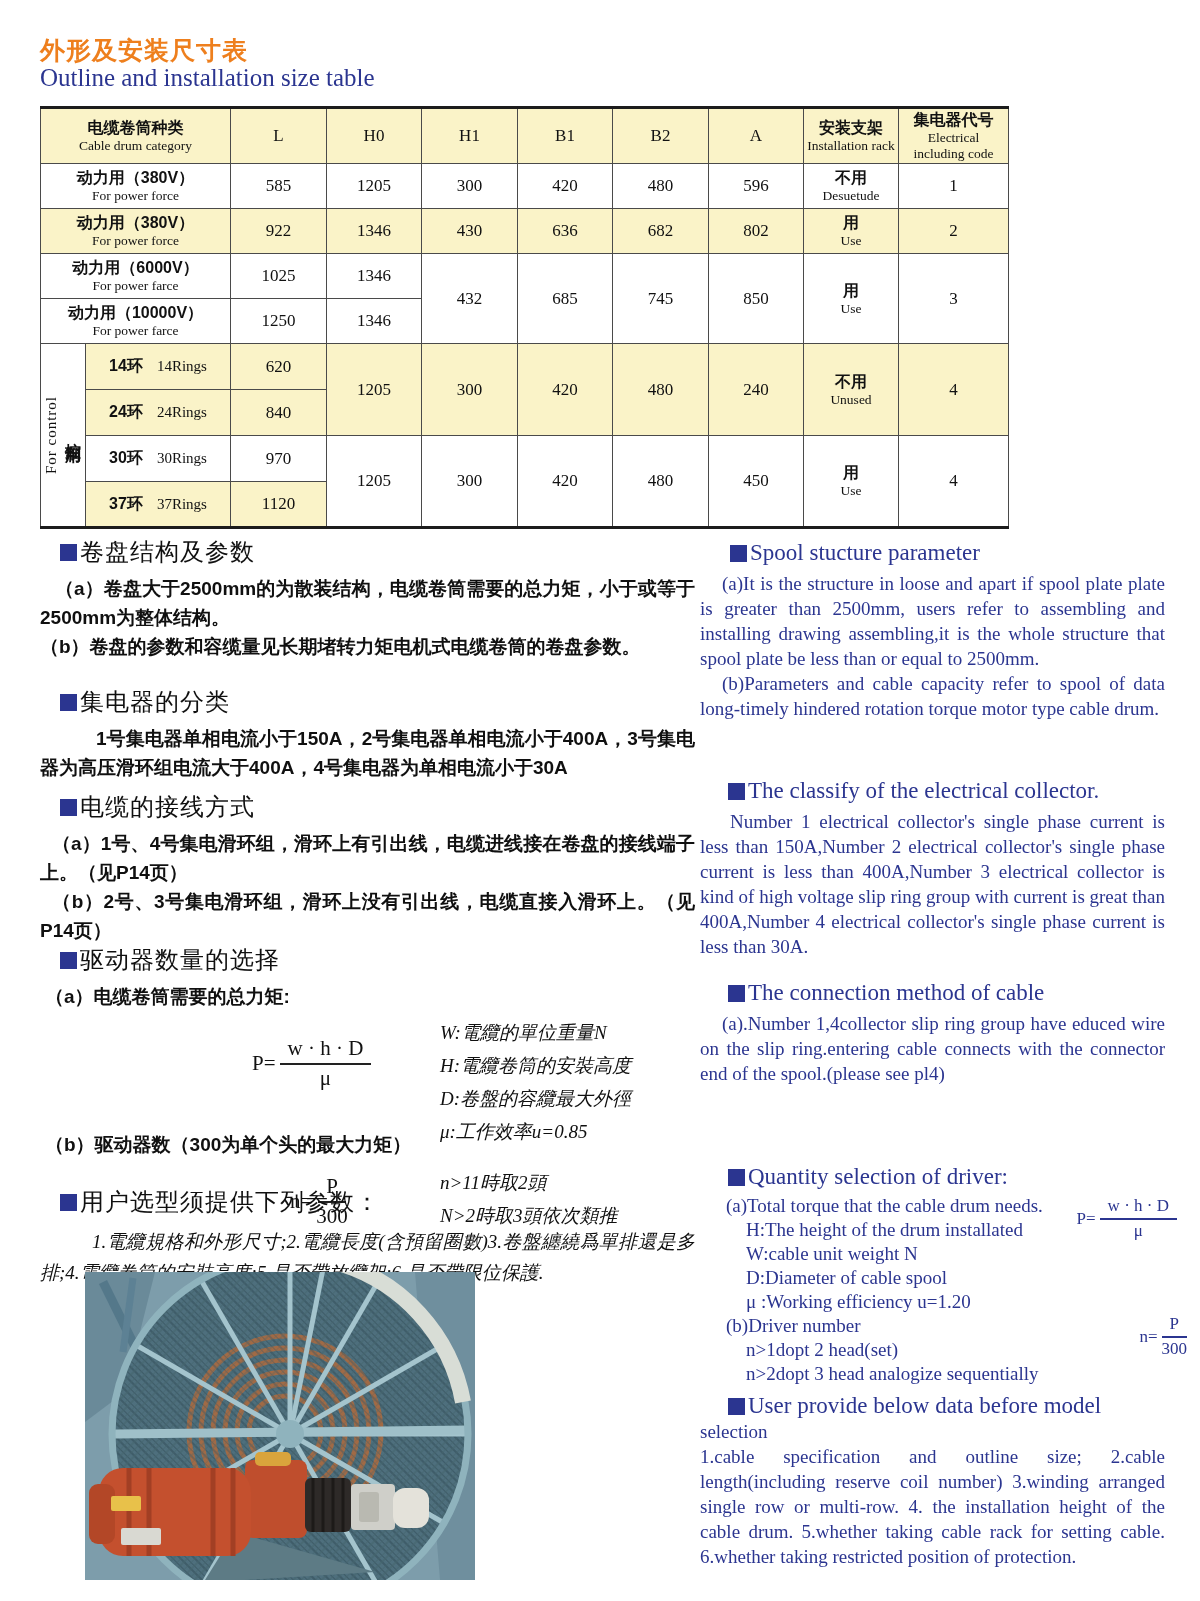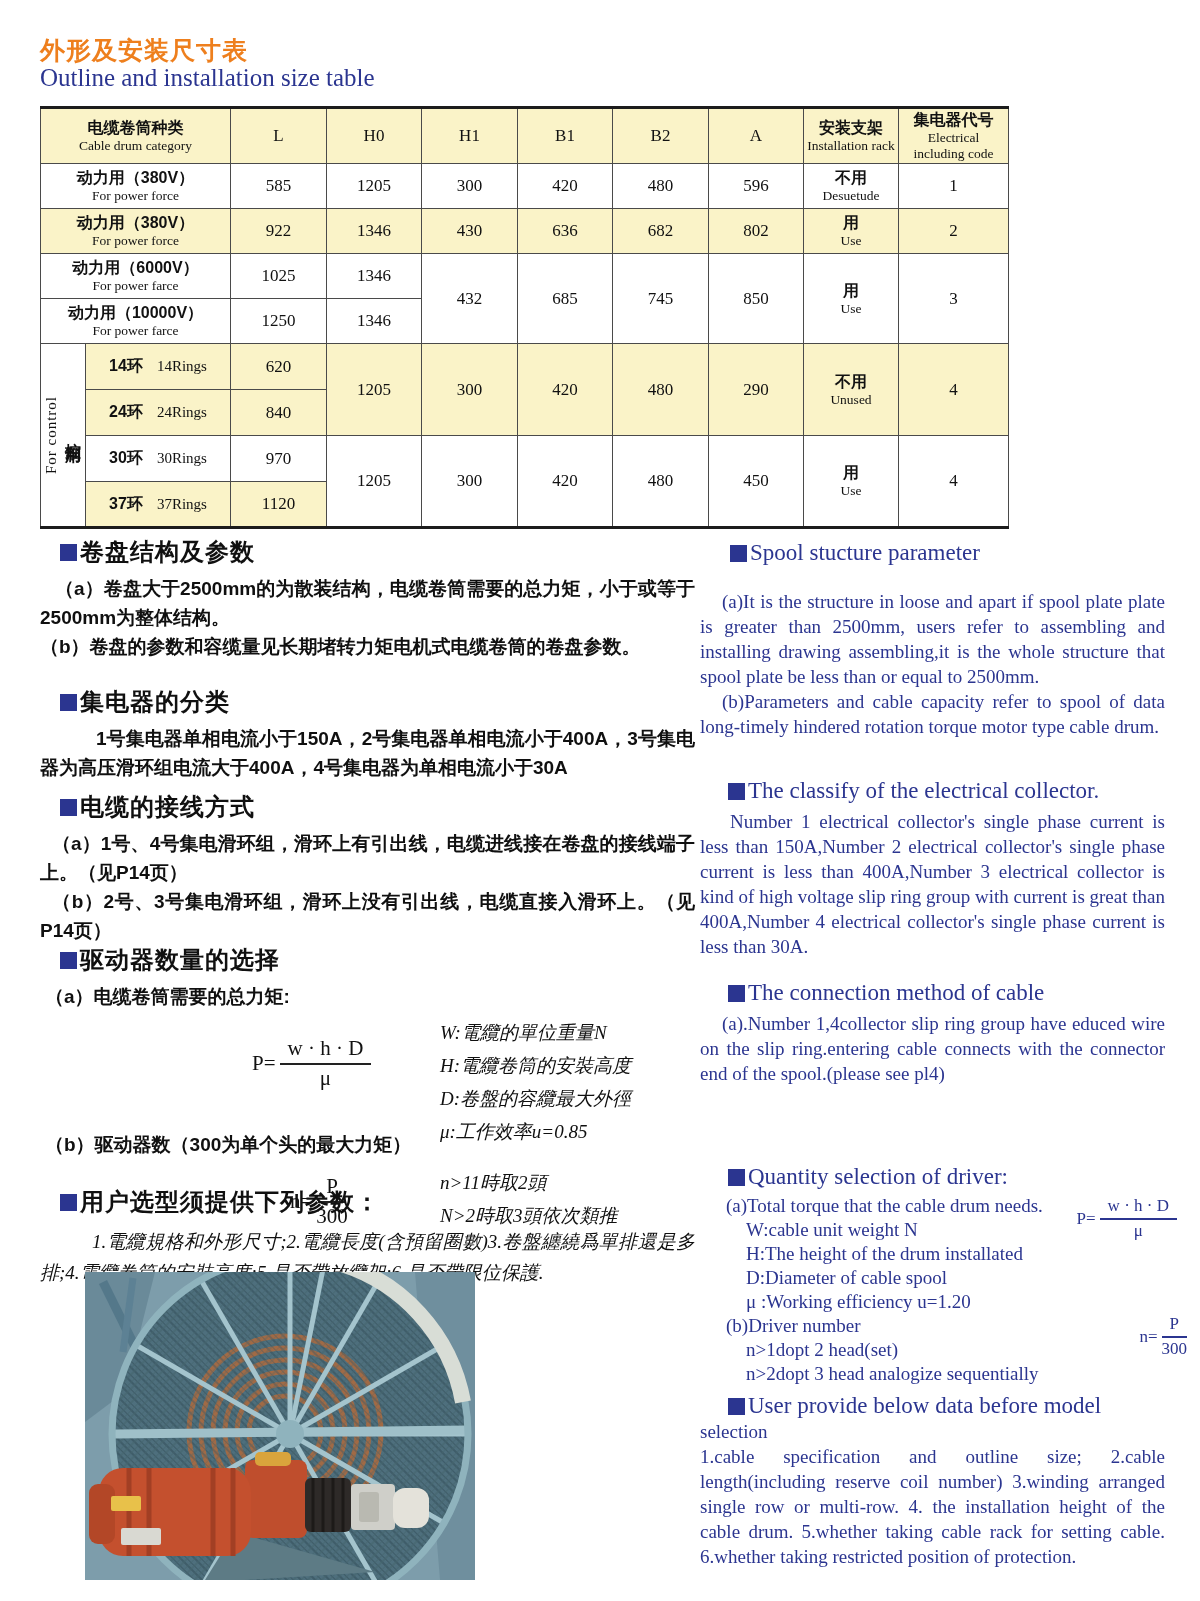--- a/index.html
+++ b/index.html
@@ -25,21 +25,21 @@
   .num { font-family:"Liberation Serif",serif; font-size:17px; color:#111; }
   .vertcell { padding:0; }
   .vertwrap { display:flex; align-items:center; justify-content:center; height:100%; }
   .vert-en { writing-mode:vertical-rl; transform:rotate(180deg); font-family:"Liberation Serif",serif;
              font-size:15px; color:#111; letter-spacing:1px; }
   .vert-zh { writing-mode:vertical-rl; text-orientation:upright; font-weight:bold; font-size:16px;
              color:#111; letter-spacing:3px; margin-left:2px; }
 
   
   .sq { display:inline-block; width:17px; height:17px; background:#2b3590; margin-right:3px; }
-  .lhead { font-size:24px; font-weight:bold; color:#101010; letter-spacing:1px; }
+  .lhead { font-size:24px; font-weight:normal; color:#101010; letter-spacing:1px; }
   .lhead .sq { vertical-align:-1px; }
   .rhead { font-size:23px; font-family:"Liberation Serif",serif; color:#2b3590; }
   .rhead .sq { vertical-align:-2px; }
 
   .lcol { position:absolute; left:40px; width:655px; }
   .lp { font-size:19px; font-weight:600; color:#101010; line-height:29px; text-align:justify; }
   .kai { font-family:"Liberation Serif",serif; font-style:italic; font-weight:normal; }
 
   .rcol-sec { position:absolute; left:700px; width:465px; color:#2b3590;
               font-family:"Liberation Serif",serif; }
@@ -174,21 +174,21 @@
       </div>
     </td>
     <td class="y">
       <span class="zhs">14环</span><span class="ens">14Rings</span>
     </td>
     <td class="num y">620</td>
     <td class="num y" rowspan="2">1205</td>
     <td class="num y" rowspan="2">300</td>
     <td class="num y" rowspan="2">420</td>
     <td class="num y" rowspan="2">480</td>
-    <td class="num y" rowspan="2">290</td>
+    <td class="num y" rowspan="2">240</td>
     <td class="y" rowspan="2">
       <span class="zh">不用</span>
       <span class="en">Unused</span>
     </td>
     <td class="num y" rowspan="2">4</td>
   </tr>
 
   <tr style="height:46px">
     <td class="y">
       <span class="zhs">24环</span><span class="ens">24Rings</span>
@@ -330,39 +330,39 @@
     <rect x="220" y="206" width="46" height="54" rx="6" fill="#2e2a28"></rect>
     <path d="M228 206 V260 M238 206 V260 M248 206 V260 M258 206 V260" stroke="#1d1a18" stroke-width="3"></path>
     <rect x="266" y="212" width="44" height="46" rx="4" fill="#cfcfc9"></rect>
     <rect x="274" y="220" width="20" height="30" rx="3" fill="#b9b9b1"></rect>
     <rect x="308" y="216" width="36" height="40" rx="12" fill="#e4e2da"></rect>
   </g>
 </svg>
 
 <div class="rcol-sec" style="top:540px">
   <div class="rhead" style="margin-left:30px"><span class="sq"></span><span>Spool stucture parameter</span></div>
-  <p class="rp" style="margin-top:23px; text-indent:22px">(a)It is the structure in loose and apart if spool plate plate is greater than 2500mm, users refer to assembling and installing drawing assembling,it is the whole structure that spool plate be less than or equal to 2500mm.</p>
+  <p class="rp" style="margin-top:5px; text-indent:22px">(a)It is the structure in loose and apart if spool plate plate is greater than 2500mm, users refer to assembling and installing drawing assembling,it is the whole structure that spool plate be less than or equal to 2500mm.</p>
   <p class="rp" style="text-indent:22px">(b)Parameters and cable capacity refer to spool of data long-timely hindered rotation torque motor type cable drum.</p>
 </div>
 
 <div class="rcol-sec" style="top:778px">
   <div class="rhead" style="margin-left:28px"><span class="sq"></span><span>The classify of the electrical collector.</span></div>
   <p class="rp" style="margin-top:5px; text-indent:30px">Number 1 electrical collector's single phase current is less than 150A,Number 2 electrical collector's single phase current is less than 400A,Number 3 electrical collector is kind of high voltage slip ring group with current is great than 400A,Number 4 electrical collector's single phase current is less than 30A.</p>
 </div>
 
 <div class="rcol-sec" style="top:980px">
   <div class="rhead" style="margin-left:28px"><span class="sq"></span><span>The connection method of cable</span></div>
   <p class="rp" style="margin-top:5px; text-indent:22px">(a).Number 1,4collector slip ring group have educed wire on the slip ring.entering cable connects with the connector end of the spool.(please see pl4)</p>
 </div>
 
 <div class="rcol-sec" style="top:1164px; position:absolute">
   <div class="rhead" style="margin-left:28px"><span class="sq"></span><span>Quantity selection of driver:</span></div>
   <div class="rp" style="margin-top:4px; line-height:24px; margin-left:26px; width:354px">(a)Total torque that the cable drum needs.</div>
+  <div class="rp" style="line-height:24px; margin-left:46px">H:The height of the drum installated</div>
   <div class="rp" style="line-height:24px; margin-left:46px">W:cable unit weight N</div>
-  <div class="rp" style="line-height:24px; margin-left:46px">H:The height of the drum installated</div>
   <div class="rp" style="line-height:24px; margin-left:46px">D:Diameter of cable spool</div>
   <div class="rp" style="line-height:24px; margin-left:46px">μ :Working efficiency u=1.20</div>
   <div class="rp" style="line-height:24px; margin-left:26px">(b)Driver number</div>
   <div class="rp" style="line-height:24px; margin-left:46px">n&gt;1dopt 2 head(set)</div>
   <div class="rp" style="line-height:24px; margin-left:46px">n&gt;2dopt 3 head analogize sequentially</div>
   <div class="formula f-blue" style="position:absolute; right:-12px; top:32px">
     <span class="lhs">P=</span>
     <span class="frac">
         <span class="fnum">w · h · D</span>
         <span class="fden">μ</span>

